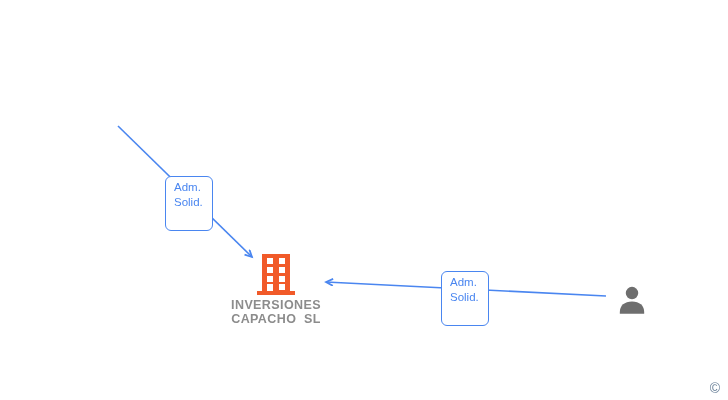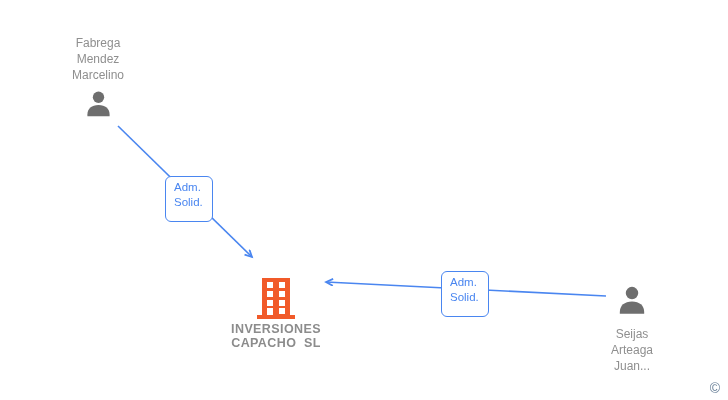--- a/index.html
+++ b/index.html
@@ -28,21 +28,21 @@
   .person-svg{width:31px;height:31px;fill:var(--node-gray);}
   .person1 .node-label{margin-bottom:6px;}
   .person2 .person-svg{margin-bottom:8px;width:34px;height:34px;}
   .building-svg{width:40px;height:42px;}
   .b-orange{fill:var(--company-orange);}
   .b-white{fill:#ffffff;}
   .edge-label{
     position:absolute;background:#ffffff;
     border:1.4px solid var(--accent-blue);border-radius:6px;
     color:var(--accent-blue);font-size:11.5px;line-height:15px;
-    padding:3px 9px 11px 8px;white-space:pre-wrap;text-align:left;
+    padding:3px 9px 20px 8px;white-space:pre-wrap;text-align:left;
   }
   .logo{
     position:absolute;right:8px;bottom:4px;
     display:flex;align-items:baseline;gap:4px;cursor:pointer;
   }
   .logo-copy{color:var(--logo-copyright-gray);font-size:14px;}
   .logo-brand{
     font-family:"Liberation Serif", serif;font-style:italic;font-weight:bold;
     font-size:17px;letter-spacing:0.3px;
   }
@@ -57,31 +57,22 @@
   <svg class="edges-svg" width="728" height="400">
     <defs>
       <marker id="arrow" markerUnits="userSpaceOnUse" markerWidth="11" markerHeight="11" refX="8" refY="4" orient="auto">
         <path class="arrowhead" d="M1,0.5 L8,4 L1,7.5"></path>
       </marker>
     </defs>
     <line class="edge-line" x1="118" y1="126" x2="252" y2="257" marker-end="url(#arrow)"></line>
     <line class="edge-line" x1="606" y1="296" x2="326" y2="282" marker-end="url(#arrow)"></line>
   </svg>
 
-  <div class="node person1" style="left:50px;top:35px;width:96px;">
-    <div class="node-label">Fabrega
-Mendez
-Marcelino</div>
-    <svg class="person-svg" viewBox="0 0 24 24">
-      <circle cx="12" cy="6.4" r="4.4"></circle>
-      <path d="M12 12.4c-5.3 0-8.6 2.9-8.6 7.4V21h17.2v-1.2c0-4.5-3.3-7.4-8.6-7.4z"></path>
-    </svg>
-  </div>
 
-  <div class="node" style="left:216px;top:278px;width:120px;">
+  <div class="node" style="left:216px;top:254px;width:120px;">
     <svg class="building-svg" viewBox="0 0 40 42">
       <rect class="b-orange" x="1" y="37" width="38" height="4"></rect>
       <rect class="b-orange" x="6" y="0" width="28" height="38"></rect>
       <rect class="b-white" x="11" y="4" width="6" height="6"></rect>
       <rect class="b-white" x="23" y="4" width="6" height="6"></rect>
       <rect class="b-white" x="11" y="13" width="6" height="6"></rect>
       <rect class="b-white" x="23" y="13" width="6" height="6"></rect>
       <rect class="b-white" x="11" y="22" width="6" height="6"></rect>
       <rect class="b-white" x="23" y="22" width="6" height="6"></rect>
       <rect class="b-white" x="11" y="30" width="6" height="7"></rect>
@@ -89,23 +80,20 @@
     </svg>
     <div class="node-label company-label">INVERSIONES
 CAPACHO  SL</div>
   </div>
 
   <div class="node person2" style="left:578px;top:284px;width:108px;">
     <svg class="person-svg" viewBox="0 0 24 24">
       <circle cx="12" cy="6.4" r="4.4"></circle>
       <path d="M12 12.4c-5.3 0-8.6 2.9-8.6 7.4V21h17.2v-1.2c0-4.5-3.3-7.4-8.6-7.4z"></path>
     </svg>
-    <div class="node-label">Seijas
-Arteaga
-Juan...</div>
   </div>
 
   <div class="edge-label" style="left:165px;top:176px;">Adm.
 Solid.</div>
   <div class="edge-label" style="left:441px;top:271px;">Adm.
 Solid.</div>
 
   <div class="logo">
     <span class="logo-copy">©</span>
   </div>

